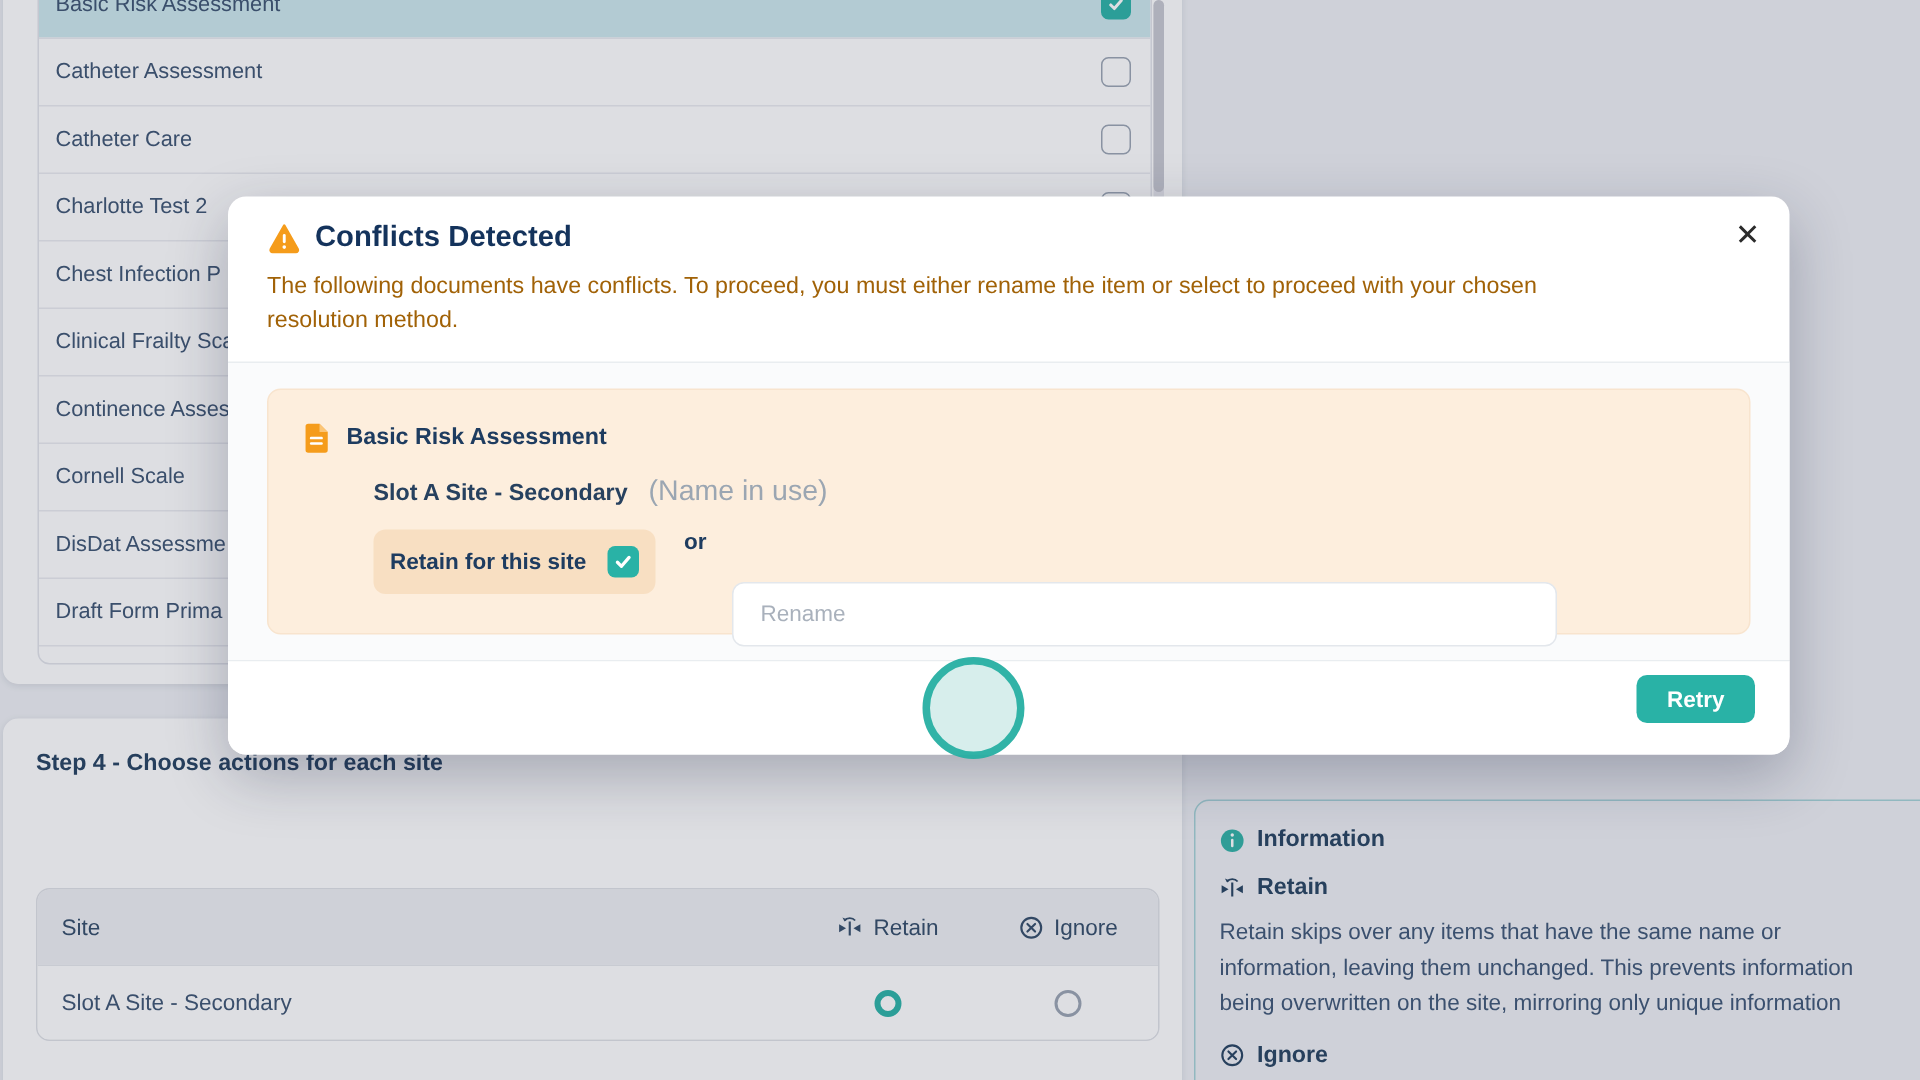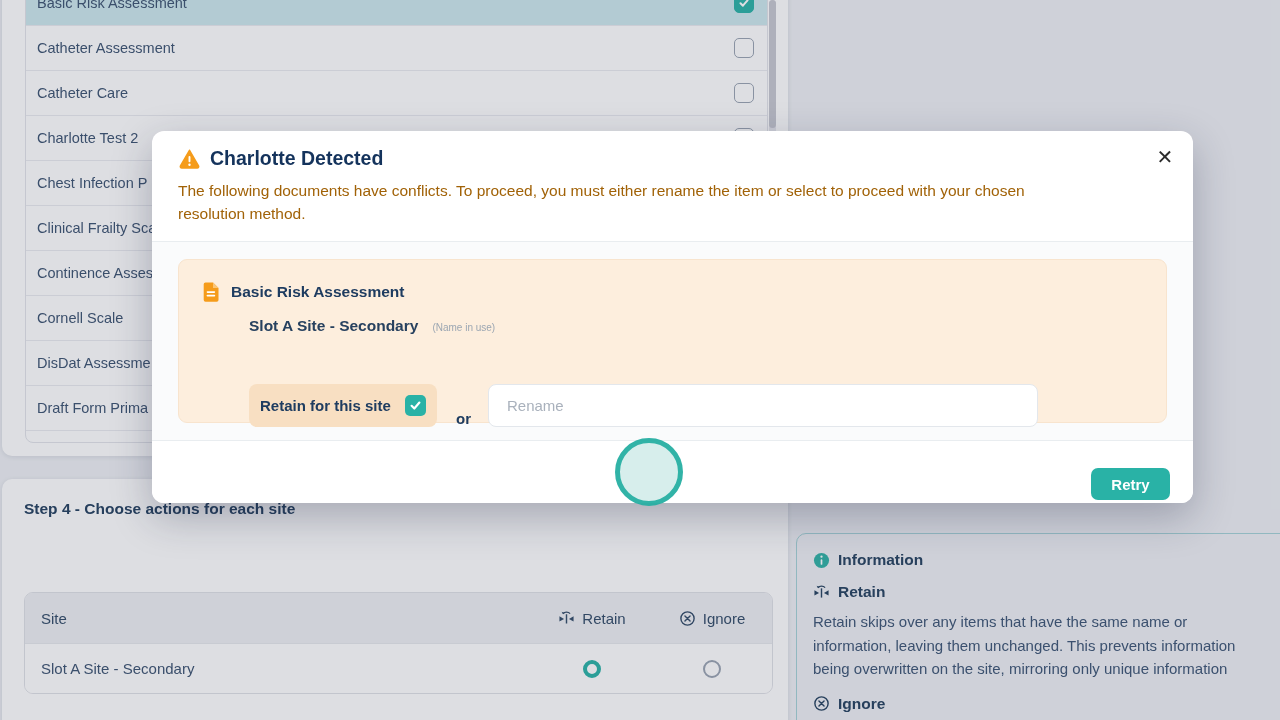--- a/index.html
+++ b/index.html
@@ -122,22 +122,22 @@
   }
   .modal-body{ flex:1; background:#fafbfc; padding:17px 26px; }
   .conflict-card{
     background:var(--peach-card); border:1px solid #f8e4ce; border-radius:9px;
     height:164px; padding:22px 24px;
   }
   .conflict-name-row{ display:flex; align-items:center; gap:12px; }
   .conflict-name{ font-size:15.5px; font-weight:700; color:#1e3c60; }
   .conflict-site-row{ margin:15px 0 0 46px; display:flex; align-items:baseline; gap:14px; }
   .conflict-site{ font-size:15.5px; font-weight:600; color:#27415f; }
-  .name-in-use{ font-size:10px; color:#9ba6b2; }
-  .conflict-controls{ margin:14px 0 0 46px; display:flex; align-items:flex-end; }
+  .name-in-use{ font-size:19px; color:#9ba6b2; }
+  .conflict-controls{ margin:14px 0 0 46px; display:flex; align-items:flex-start; }
   .retain-pill{
     width:188px; height:43px; background:var(--peach-pill); border-radius:8px;
     display:flex; align-items:center; justify-content:space-between; padding:0 11px;
     cursor:pointer;
   }
   .retain-pill .label{ font-size:15px; font-weight:700; color:#1e3c60; }
   .pill-check{
     width:21px; height:21px; border-radius:5px; background:var(--accent);
     display:flex; align-items:center; justify-content:center;
   }
@@ -146,21 +146,21 @@
     width:550px; height:43px; border:1px solid #e3e7ec; border-radius:8px;
     background:#fff; padding:0 18px; font-family:"Liberation Sans",sans-serif;
     font-size:15px; color:#3c5371; outline:none;margin-top:35px;
   }
   .rename-input::placeholder{ color:#a9b1bc; }
   .modal-footer{
     height:66px; border-top:1px solid #e9edf0; position:relative;
     background:#fff; border-radius:0 0 12px 12px;
   }
   .retry-btn{
-    position:absolute; right:23px; top:27px; width:79px; height:32px;
+    position:absolute; right:23px; top:9px; width:79px; height:32px;
     background:var(--accent); color:#fff; border:none; border-radius:7px;
     font-family:"Liberation Sans",sans-serif; font-size:15px; font-weight:700;
     cursor:pointer;
   }
 
   
   .click-indicator{
     position:absolute; left:615px; top:438px; width:68px; height:68px;
     border:5px solid #27afa3; border-radius:50%;
     background:#d5eeeb; opacity:.95; z-index:40;
@@ -299,21 +299,21 @@
 <div class="overlay"></div>
 
 <div class="modal">
   <div class="modal-header">
     <div class="modal-title-row">
       <svg class="icon-svg" width="23" height="23" viewBox="0 0 24 24">
           <path d="M12 3.4 L21.4 19.8 a1.5 1.5 0 0 1 -1.3 2.2 H3.9 a1.5 1.5 0 0 1 -1.3 -2.2 Z" fill="#f59c1b" stroke="#f59c1b" stroke-width="1.6" stroke-linejoin="round"></path>
           <rect x="11" y="9.4" width="2" height="6.4" rx="1" fill="#fff"></rect>
           <circle cx="12" cy="18.5" r="1.25" fill="#fff"></circle>
         </svg>
-      <span class="modal-title">Charlotte Detected</span>
+      <span class="modal-title">Conflicts Detected</span>
     </div>
     <div class="modal-desc">The following documents have conflicts. To proceed, you must either rename the item or select to proceed with your chosen resolution method.</div>
     <button class="modal-close">✕</button>
   </div>
 
   <div class="modal-body">
     <div class="conflict-card">
       <div class="conflict-name-row">
         <svg class="icon-svg" width="16" height="20" viewBox="0 0 16 20">
             <path d="M2.5 0.5 h7.5 l5.5 5.5 v12 a1.8 1.8 0 0 1 -1.8 1.8 H2.5 a1.8 1.8 0 0 1 -1.8 -1.8 V2.3 a1.8 1.8 0 0 1 1.8 -1.8 z" fill="#f59c1b"></path>

